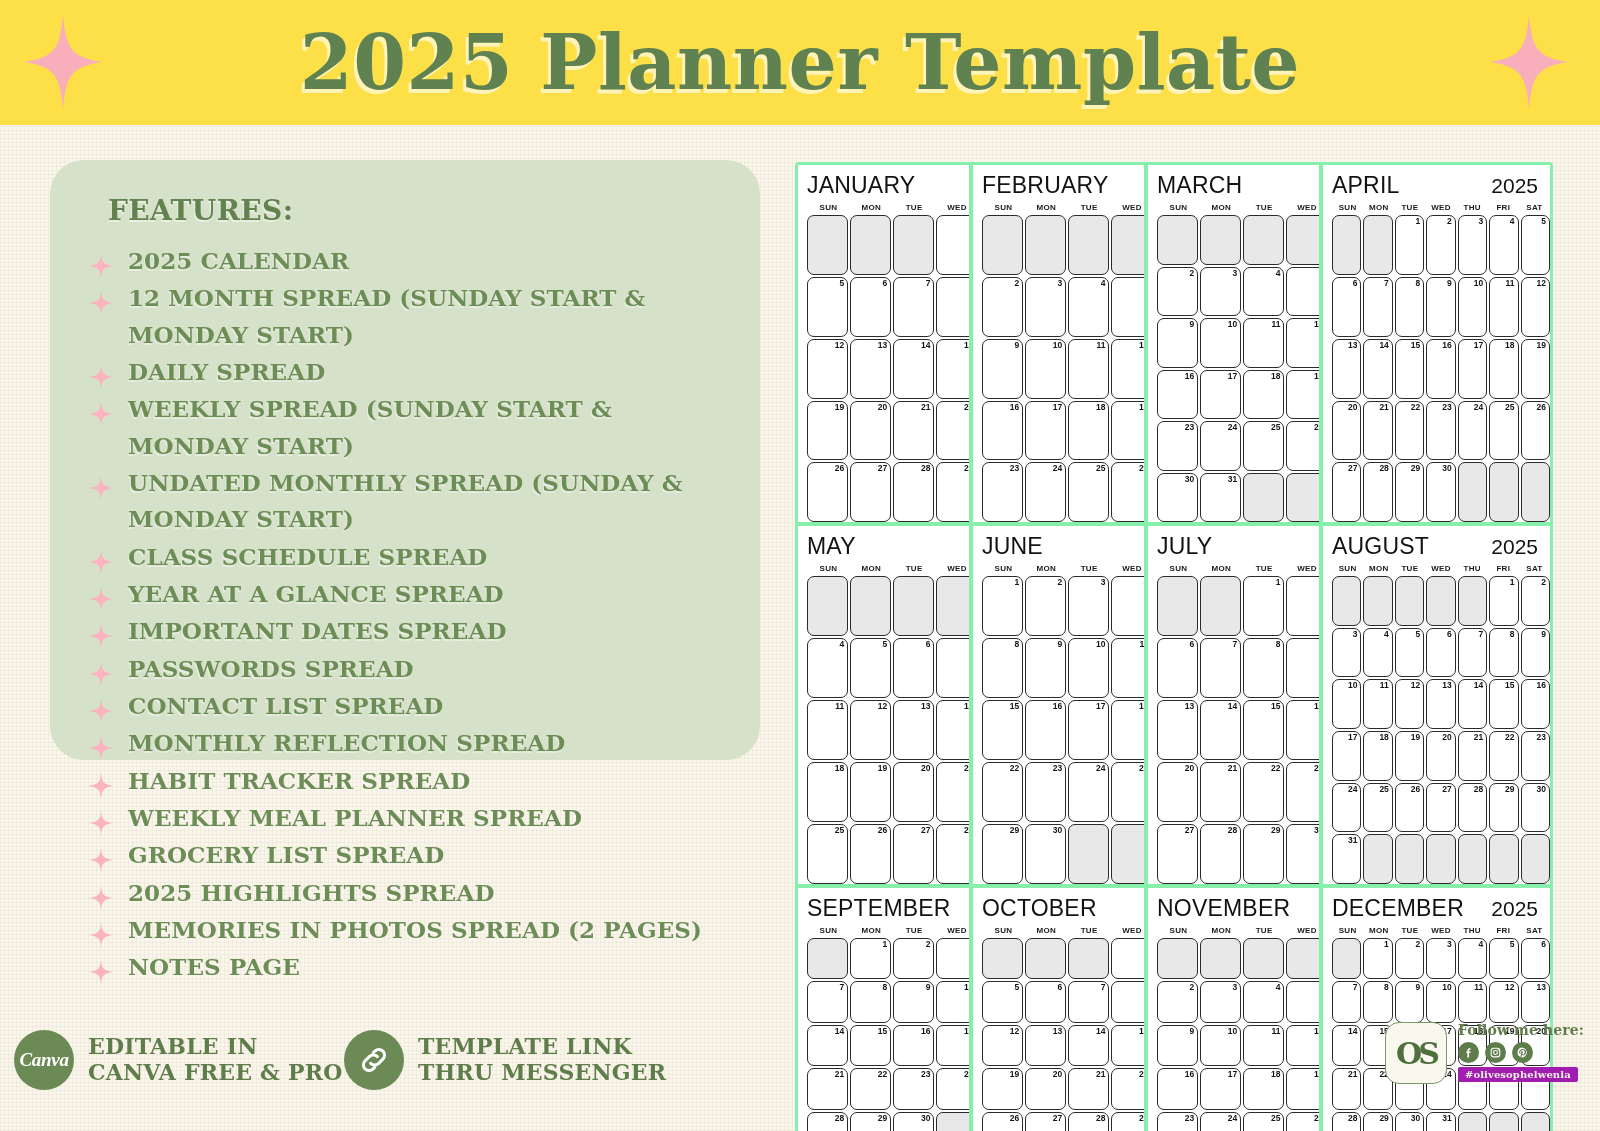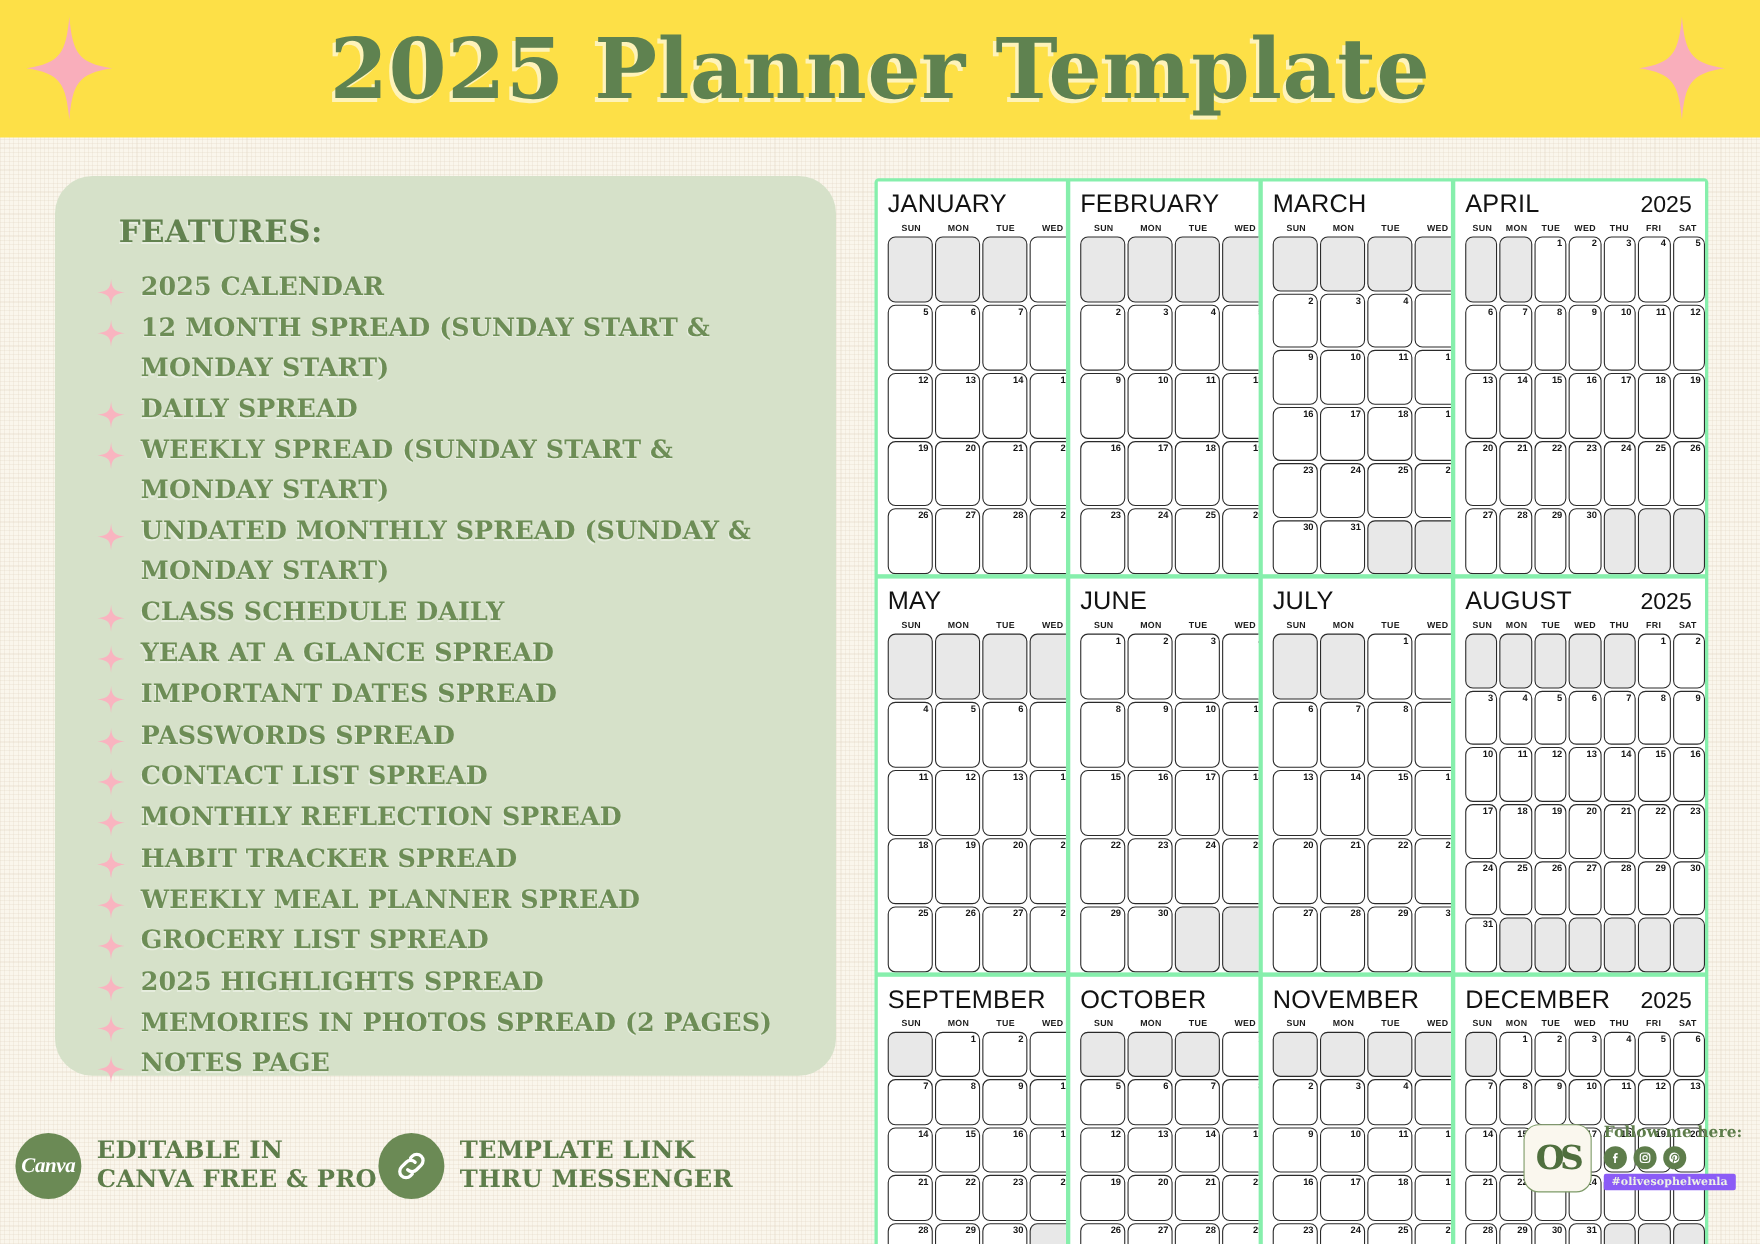--- a/index.html
+++ b/index.html
@@ -44,21 +44,21 @@
     width: 78px; height: 96px;
   }
   .sparkle svg { width: 100%; height: 100%; display: block; }
   .sparkle-left  { left: 24px;  top: 14px; }
   .sparkle-right { right: 32px; top: 14px; }
 
   
   .features-panel {
     position: absolute;
     left: 50px; top: 160px;
-    width: 710px; height: 818px;
+    width: 710px; height: 600px;
     background: #d6e1c9;
     border-radius: 34px;
     padding: 28px 26px 10px 30px;
   }
   .features-heading {
     font-family: "DejaVu Serif", "Liberation Serif", serif;
     font-weight: 700;
     font-size: 28px;
     letter-spacing: .4px;
     color: #62824f;
@@ -322,21 +322,21 @@
   }
   .social-row { display: flex; gap: 6px; }
   .social-ico {
     width: 21px; height: 21px;
     border-radius: 50%;
     background: #5e7d4b;
     display: flex; align-items: center; justify-content: center;
   }
   .social-ico svg { width: 13px; height: 13px; display: block; }
   .handle-badge {
-    background: #8b5cf6;
+    background: #a21caf;
     border-radius: 2px;
     padding: 2px 7px;
     font-family: "DejaVu Serif", "Liberation Serif", serif;
     font-weight: 700;
     font-size: 10px;
     color: #eef3e6;
     letter-spacing: .1px;
     white-space: nowrap;
   }
 </style>
@@ -382,21 +382,21 @@
         </span><span>WEEKLY SPREAD (SUNDAY START &amp; MONDAY START)</span></li>
       <li class="feature-item"><span class="feature-bullet">
           <svg viewBox="0 0 100 100">
             <path d="M50 2 C53 35 58 45 98 50 C58 55 53 65 50 98 C47 65 42 55 2 50 C42 45 47 35 50 2 Z" fill="#f9b4c0"></path>
           </svg>
         </span><span>UNDATED MONTHLY SPREAD (SUNDAY &amp; MONDAY START)</span></li>
       <li class="feature-item"><span class="feature-bullet">
           <svg viewBox="0 0 100 100">
             <path d="M50 2 C53 35 58 45 98 50 C58 55 53 65 50 98 C47 65 42 55 2 50 C42 45 47 35 50 2 Z" fill="#f9b4c0"></path>
           </svg>
-        </span><span>CLASS SCHEDULE DAILY</span></li>
+        </span><span>CLASS SCHEDULE SPREAD</span></li>
       <li class="feature-item"><span class="feature-bullet">
           <svg viewBox="0 0 100 100">
             <path d="M50 2 C53 35 58 45 98 50 C58 55 53 65 50 98 C47 65 42 55 2 50 C42 45 47 35 50 2 Z" fill="#f9b4c0"></path>
           </svg>
         </span><span>YEAR AT A GLANCE SPREAD</span></li>
       <li class="feature-item"><span class="feature-bullet">
           <svg viewBox="0 0 100 100">
             <path d="M50 2 C53 35 58 45 98 50 C58 55 53 65 50 98 C47 65 42 55 2 50 C42 45 47 35 50 2 Z" fill="#f9b4c0"></path>
           </svg>
         </span><span>IMPORTANT DATES SPREAD</span></li>

